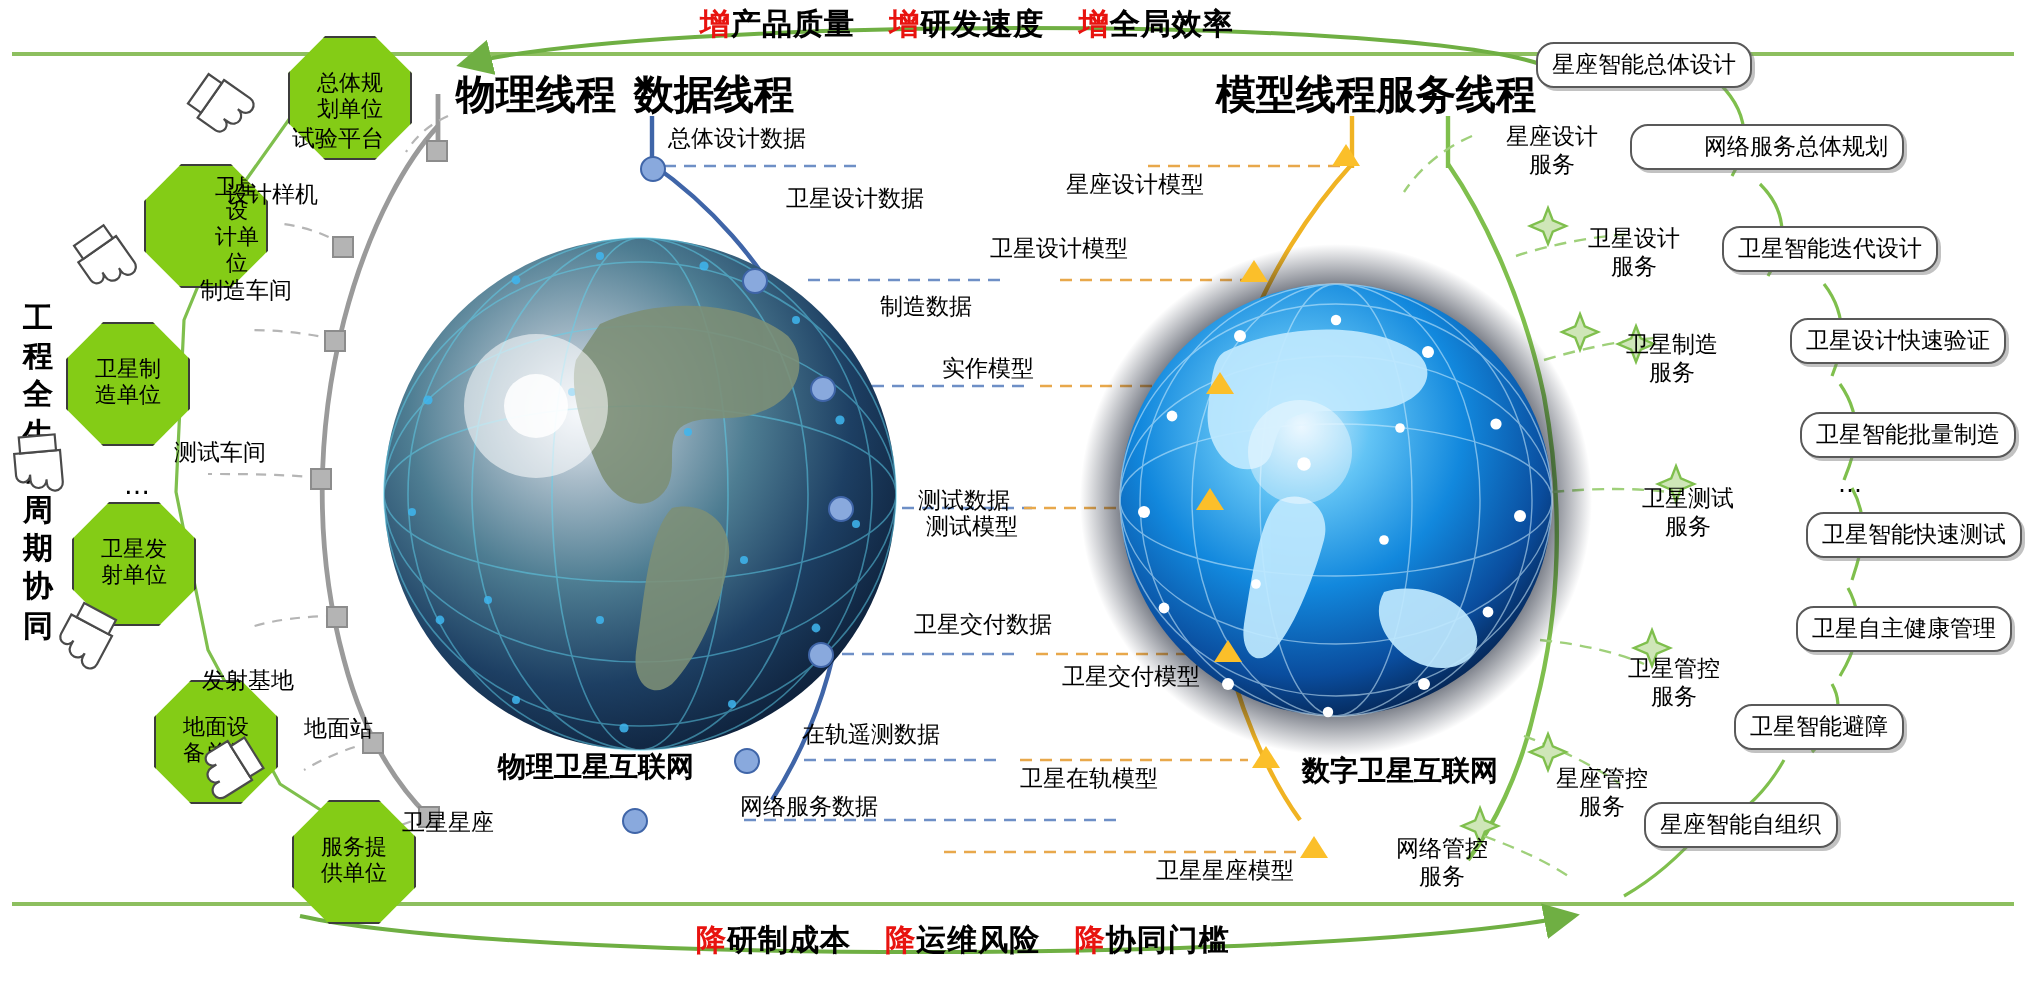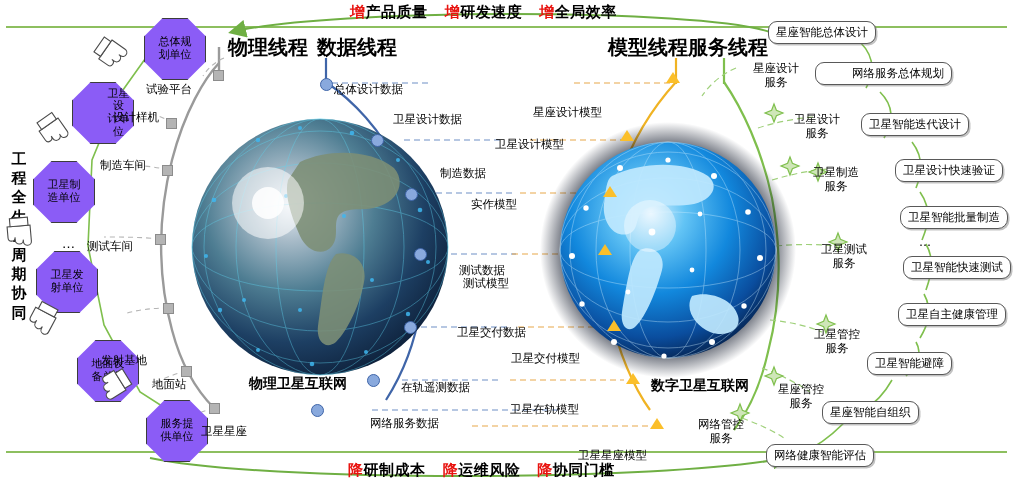--- a/index.html
+++ b/index.html
@@ -14,21 +14,21 @@
 
   
   .banner{font-size:15px;font-weight:bold;letter-spacing:.5px;}
   .banner .hi{color:#e8130f;}
 
   
   .thread-h{font-size:20px;font-weight:bold;}
 
   
   .oct{position:absolute;width:62px;height:62px;
-       background:#8b5cf6;border:1px solid #3c3c3c;
+       background:#84cc16;border:1px solid #3c3c3c;
        clip-path:polygon(30% 0,70% 0,100% 30%,100% 70%,70% 100%,30% 100%,0 70%,0 30%);
        display:flex;align-items:center;justify-content:center;
        font-size:11px;text-align:center;line-height:1.15;
        box-sizing:border-box;}
   .oct span{display:block;}
 
   
   .cap{position:absolute;background:#ffffff;border:1.3px solid #595959;
        border-radius:9px;font-size:11.5px;padding:3px 7px;
        white-space:nowrap;box-shadow:1.5px 1.5px 0 rgba(120,120,120,.45);}
@@ -38,21 +38,21 @@
   
   .sq{position:absolute;width:9px;height:9px;background:#b4b4b4;
       border:1px solid #8c8c8c;}
   .dot{position:absolute;width:11px;height:11px;border-radius:50%;
        background:#89a9dd;border:1.2px solid #3f65a8;}
   .tri{position:absolute;width:0;height:0;
        border-left:7px solid transparent;border-right:7px solid transparent;
        border-bottom:11px solid #fbbf2a;}
 
   
-  .lab{position:absolute;font-size:11.5px;white-space:nowrap;margin-top:20px;}
+  .lab{position:absolute;font-size:11.5px;white-space:nowrap;}
   .lab2{position:absolute;font-size:11.5px;text-align:center;line-height:1.2;}
 
   
   #vtitle{position:absolute;left:8px;top:150px;width:22px;
           font-size:15px;font-weight:bold;line-height:1.28;text-align:center;}
   #vtitle span{display:block;}
 
   svg.ov{position:absolute;left:0;top:0;width:1013px;height:491px;
          pointer-events:none;overflow:visible;}
 </style>
@@ -383,21 +383,21 @@
   <div class="tri" style="left:603px;top:186px;"></div>
   <div class="tri" style="left:598px;top:244px;"></div>
   <div class="tri" style="left:607px;top:320px;"></div>
   <div class="tri" style="left:626px;top:373px;"></div>
   <div class="tri" style="left:650px;top:418px;"></div>
 
   <div class="lab" style="left:533px;top:85px;">星座设计模型</div>
   <div class="lab" style="left:495px;top:117px;">卫星设计模型</div>
   <div class="lab" style="left:471px;top:177px;">实作模型</div>
   <div class="lab" style="left:463px;top:256px;">测试模型</div>
-  <div class="lab" style="left:511px;top:331px;text-align:right;">卫星交付模型</div>
+  <div class="lab" style="left:531px;top:331px;text-align:right;">卫星交付模型</div>
   <div class="lab" style="left:510px;top:382px;">卫星在轨模型</div>
   <div class="lab" style="left:578px;top:428px;">卫星星座模型</div>
 
   <svg class="ov" viewBox="0 0 1013 491">
     <g fill="#cfe6b8" stroke="#7fbf4d" stroke-width="1.2">
       <path d="M0,-9 L2.4,-2.8 L9,0 L2.4,2.8 L0,9 L-2.4,2.8 L-9,0 L-2.4,-2.8 Z" transform="translate(774,113)"></path>
       <path d="M0,-9 L2.4,-2.8 L9,0 L2.4,2.8 L0,9 L-2.4,2.8 L-9,0 L-2.4,-2.8 Z" transform="translate(790,166)"></path>
       <path d="M0,-9 L2.4,-2.8 L9,0 L2.4,2.8 L0,9 L-2.4,2.8 L-9,0 L-2.4,-2.8 Z" transform="translate(818,172)"></path>
       <path d="M0,-9 L2.4,-2.8 L9,0 L2.4,2.8 L0,9 L-2.4,2.8 L-9,0 L-2.4,-2.8 Z" transform="translate(838,242)"></path>
       <path d="M0,-9 L2.4,-2.8 L9,0 L2.4,2.8 L0,9 L-2.4,2.8 L-9,0 L-2.4,-2.8 Z" transform="translate(826,324)"></path>
@@ -430,16 +430,15 @@
 
   <div class="cap" style="left:768px;top:21px;">星座智能总体设计</div>
   <div class="cap" style="left:815px;top:62px;padding-left:36px;">网络服务总体规划</div>
   <div class="cap" style="left:861px;top:113px;">卫星智能迭代设计</div>
   <div class="cap" style="left:895px;top:159px;">卫星设计快速验证</div>
   <div class="cap" style="left:900px;top:206px;border-radius:10px;">卫星智能批量制造</div>
   <div class="cap" style="left:903px;top:256px;">卫星智能快速测试</div>
   <div class="cap" style="left:898px;top:303px;">卫星自主健康管理</div>
   <div class="cap" style="left:867px;top:352px;">卫星智能避障</div>
   <div class="cap" style="left:822px;top:401px;">星座智能自组织</div>
-  <div class="cap" style="left:766px;top:444px;">网络健康智能评估</div>
   <div class="t" style="left:919px;top:236px;font-size:12px;">…</div>
 
 </div>
 
 </body></html>

